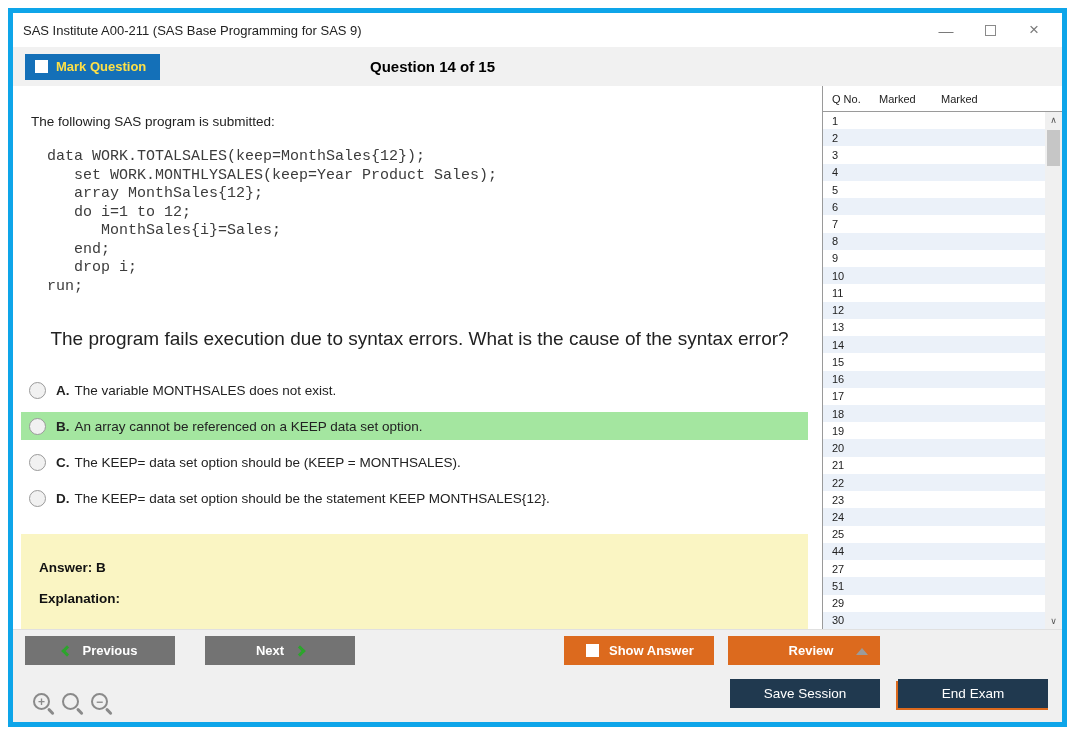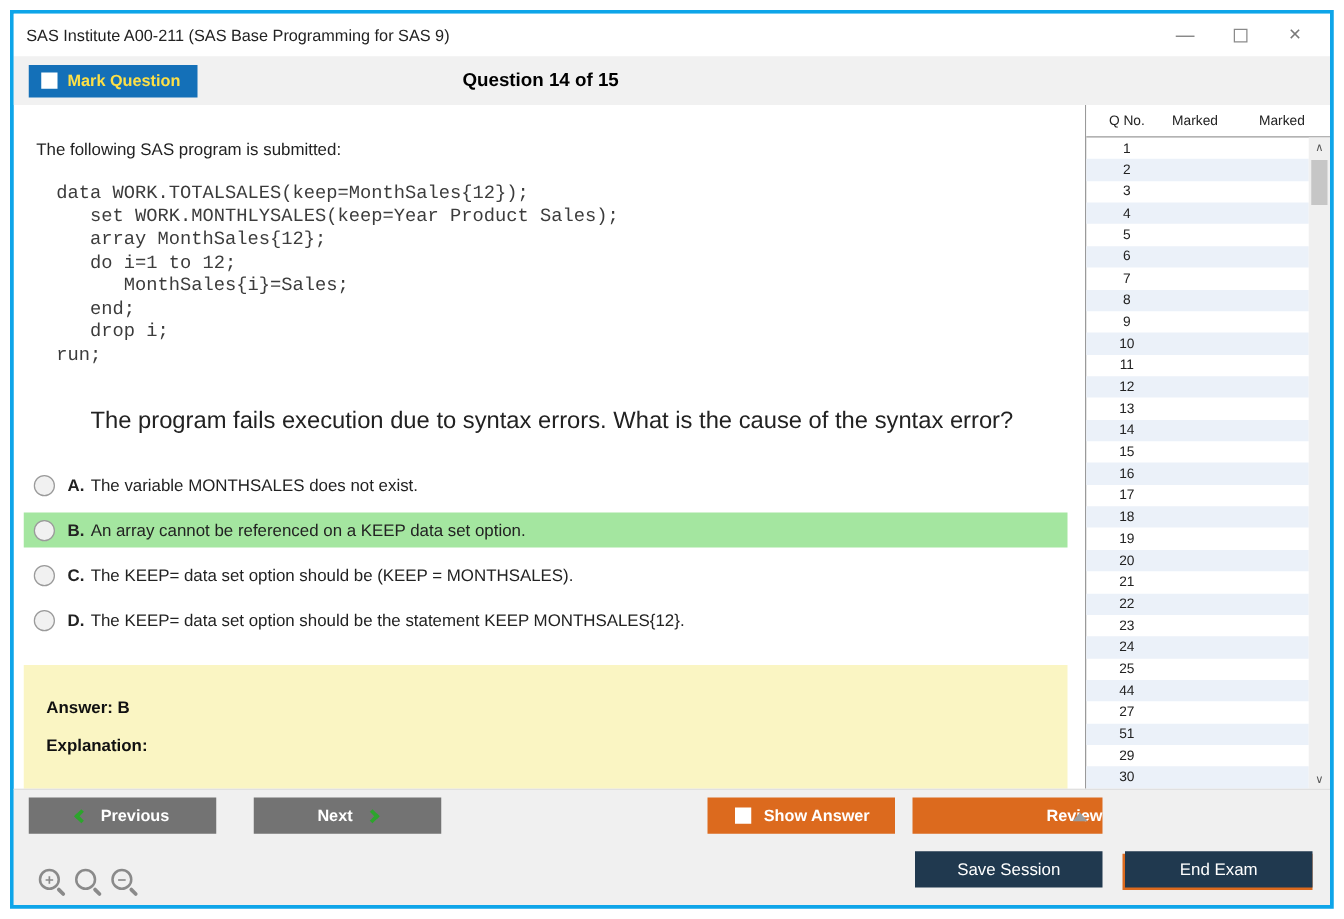--- a/index.html
+++ b/index.html
@@ -1,19 +1,19 @@
 <!DOCTYPE html>
 <html><head>
 <meta charset="utf-8">
 <style>
   * { box-sizing: border-box; margin: 0; padding: 0; }
   html,body { width:1075px; height:735px; background:#ffffff; font-family:"Liberation Sans", sans-serif; }
   .window{
     position:absolute; left:8px; top:8px; width:1059px; height:719px;
-    border:3px solid #0ea5e9; background:#fff; display:flex; flex-direction:column;
+    border:5px solid #0ea5e9; background:#fff; display:flex; flex-direction:column;
   }
   
   .titlebar{ height:34px; display:flex; align-items:center; background:#fff; position:relative; }
   .titlebar .title{ font-size:13px; color:#222; padding-left:10px; }
   .win-controls{ position:absolute; right:6px; top:0; height:100%; display:flex; align-items:center; }
   .win-btn{ width:44px; height:100%; display:flex; align-items:center; justify-content:center; color:#7a7a7a; font-size:15px; cursor:default; }
   .win-btn .sq{ width:11px; height:11px; border:1px solid #8a8a8a; display:inline-block; }
   .win-btn.close{ font-size:17px; }
   
   .headerstrip{ height:39px; background:#f1f1f1; position:relative; display:flex; align-items:center; }
@@ -31,21 +31,21 @@
   .p-prompt{ font-size:19px; color:#222; margin:32px 0 0 10px;text-align:center; }
   .options{ margin-top:26px; }
   .option{ display:flex; align-items:center; height:28px; margin-bottom:8px; padding-left:8px; font-size:13.5px; color:#222; }
   .option.highlight{ background:#a4e6a0; }
   .radio{ width:17px; height:17px; border-radius:50%; border:1.5px solid #9a9a9a; background:#f1f1f1; flex:none; margin-right:10px; cursor:pointer; }
   .opt-letter{ font-weight:bold; margin-right:5px; }
   .answerbox{ background:#faf5c3; margin-top:22px; padding:26px 18px 30px 18px; }
   .answerbox .ans{ font-size:13.5px; font-weight:bold; color:#111; }
   .answerbox .exp{ font-size:13.5px; font-weight:bold; color:#111; margin-top:16px; }
   
-  .sidebar{ width:196px; border-left:1px solid #9a9a9a; display:flex; flex-direction:column;text-align:center; }
+  .sidebar{ width:240px; border-left:1px solid #9a9a9a; display:flex; flex-direction:column; }
   .sb-head{ height:26px; display:flex; align-items:center; font-size:11px; color:#222; border-bottom:1px solid #9a9a9a; background:#fff; }
   .sb-head span{ display:block; }
   .sb-col-q{ width:56px; padding-left:9px; }
   .sb-col-a{ width:62px; }
   .sb-col-m{ flex:1; }
   .sb-body{ flex:1; display:flex; min-height:0; }
   .sb-list{ flex:1; display:flex; flex-direction:column; }
   .sb-row{ flex:1; display:flex; align-items:center; font-size:11px; color:#222; cursor:pointer; }
   .sb-row:nth-child(even){ background:#ebf1f9; }
   .sb-row span:first-child{ width:56px; padding-left:9px; }
@@ -62,21 +62,21 @@
     font-size:13px; font-weight:bold; color:#fff; border:none; cursor:pointer; }
   .btn-blue{ background:#737373; }
   .btn-orange{ background:#dc6a1e; }
   .btn-navy{ background:#20394f; font-weight:normal; font-size:13.5px; }
   .chev{ width:8px; height:8px; border-left:3px solid #2ca52c; border-bottom:3px solid #2ca52c; display:inline-block; flex:none; }
   .chev.left{ transform:rotate(45deg); margin-right:12px; }
   .chev.right{ transform:rotate(225deg); margin-left:12px; }
   .btn-prev{ left:12px; top:6px; width:150px; }
   .btn-next{ left:192px; top:6px; width:150px; }
   .btn-showanswer{ right:348px; top:6px; width:150px; gap:10px; justify-content:flex-start; padding-left:22px; }
-  .btn-review{ right:182px; top:6px; width:152px; justify-content:flex-end; padding-left:14px; }
+  .btn-review{ right:182px; top:6px; width:152px; justify-content:center; padding-left:14px; }
   .tri-up{ position:absolute; right:12px; top:12px; width:0; height:0;
     border-left:6px solid transparent; border-right:6px solid transparent; border-bottom:7px solid #9b9b9b; }
   .btn-showlist{ right:14px; top:6px; width:152px; gap:10px; justify-content:flex-start; padding-left:14px;margin-top:45px; }
   .btn-save{ right:182px; top:49px; width:150px; }
   .btn-end{ right:14px; top:49px; width:150px; }
   
   .zoomtools{ position:absolute; left:20px; bottom:12px; display:flex; gap:12px; }
   .mag{ position:relative; width:17px; height:17px; border:2.5px solid #8a8a8a; border-radius:50%;
     display:flex; align-items:center; justify-content:center; color:#8a8a8a; font-size:12px; font-weight:bold; line-height:1; cursor:pointer; }
   .mag::after{ content:""; position:absolute; width:8px; height:2.5px; background:#8a8a8a;

